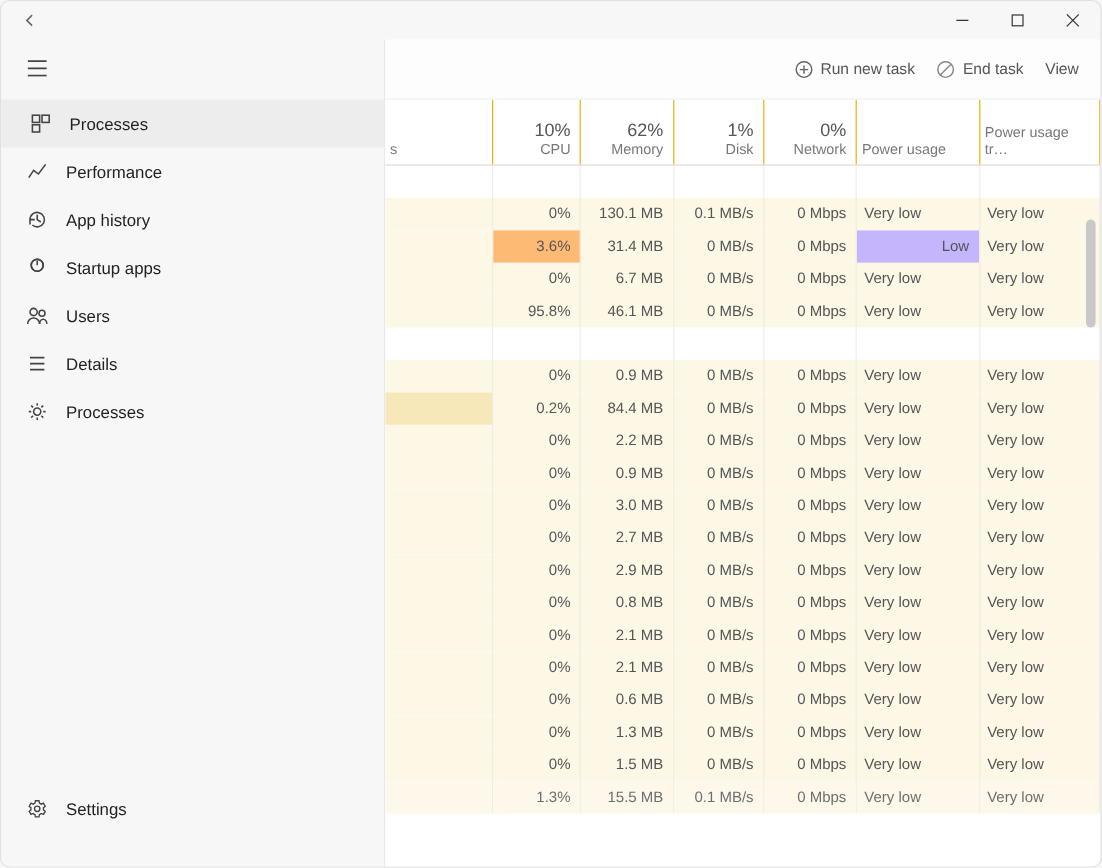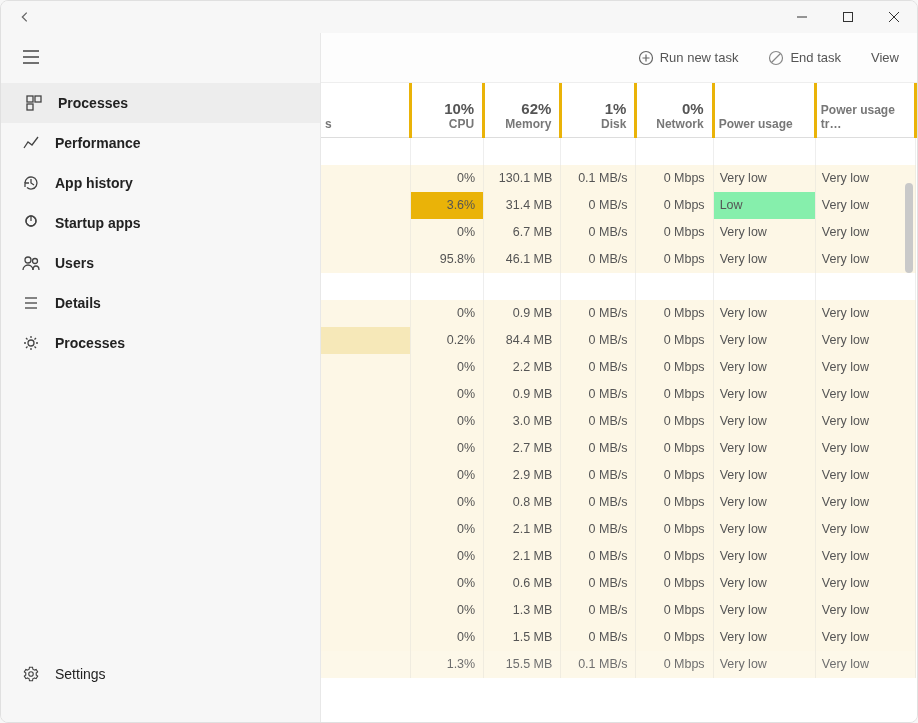--- a/index.html
+++ b/index.html
@@ -46,21 +46,21 @@
       display:flex;
       flex-direction:column;
       padding-top: 4px;
     }
     .hamburger {
       width:40px; height:40px;
       display:flex; align-items:center; justify-content:center;
       margin-left:10px;
       margin-bottom:6px;
     }
-    .nav { display:flex; flex-direction:column;font-weight:bold; }
+    .nav { display:flex; flex-direction:column; }
     .nav-item {
       display:flex; align-items:center;
       height:40px;
       padding-left: 20px;
       color:#222;
       font-size:14px;
     }
     .nav-item.selected {
       background: rgba(0,0,0,0.04);
       border-left: 3px solid transparent;
@@ -81,41 +81,41 @@
       flex-direction:column;
       background:#fff;
       overflow:hidden;
       position:relative;
     }
     .toolbar {
       height:50px;
       display:flex;
       align-items:center;
       justify-content:flex-end;
-      gap:30px;
+      gap:18px;
       padding-right:18px;
       border-bottom: 1px solid #eee;
       background:#fdfdfd;
     }
     .toolbar-item {
       display:flex; align-items:center; gap:6px;
       color:#555;
       font-size:13px;
     }
     .toolbar-icon { width:16px; height:16px; display:flex; align-items:center; justify-content:center; }
     .table-wrap { flex:1; overflow:hidden; position:relative; }
     table { border-collapse:collapse; width:100%; table-layout:fixed; }
     thead th {
-      font-weight:700;
+      font-weight:400;
       color:#777;
       font-size:12px;
       text-align:right;
       padding: 6px 8px 6px 4px;
       border-bottom:1px solid #ddd;
-      border-right:3px solid #eab308;
+      border-right:1px solid #eab308;
       background:#fff;
       vertical-align:bottom;
       height:48px;
     }
     thead th .pct { color:#555; font-size:15px; display:block; }
     thead th.name-col { text-align:left; }
     col.name-col { width:86px; }
     col.cpu-col { width:70px; }
     col.mem-col { width:74px; }
     col.disk-col { width:72px; }
@@ -131,22 +131,22 @@
       height:27px;
       white-space:nowrap;
     }
     tbody td.power, tbody td.power-tr { text-align:left; padding-left:6px; }
     tbody tr.group-row td {
       background:#fff;
       border-right:1px solid #eee;
     }
     tbody tr.data-row td { background:#fdf7e6; }
     tbody tr.data-row td.cpu { background:#fdf7e6; }
-    tbody tr.hot td.cpu { background:#eab308; }
-    tbody tr.hot td.power { background:#86efac; }
+    tbody tr.hot td.cpu { background:#fdba74; }
+    tbody tr.hot td.power { background:#c4b5fd;text-align:right; }
     tbody td.mem-hi { background:#f9edc9; }
     tbody td.name-col { text-align:left; background:#fdf7e6; color:#333; overflow:hidden; text-overflow:ellipsis;}
     .scroll-track {
       position:absolute; right:2px; top:100px; bottom:4px; width:12px;
     }
     .scroll-thumb {
       position:absolute; top:0; left:2px; width:8px; height:90px;
       background:#c9c9c9; border-radius:4px;
     }
   </style>

